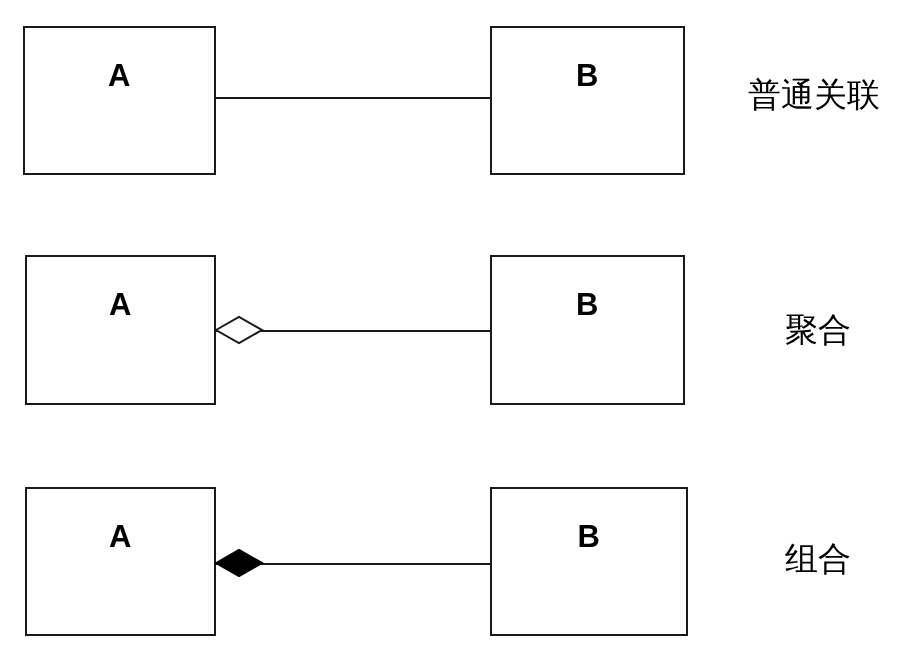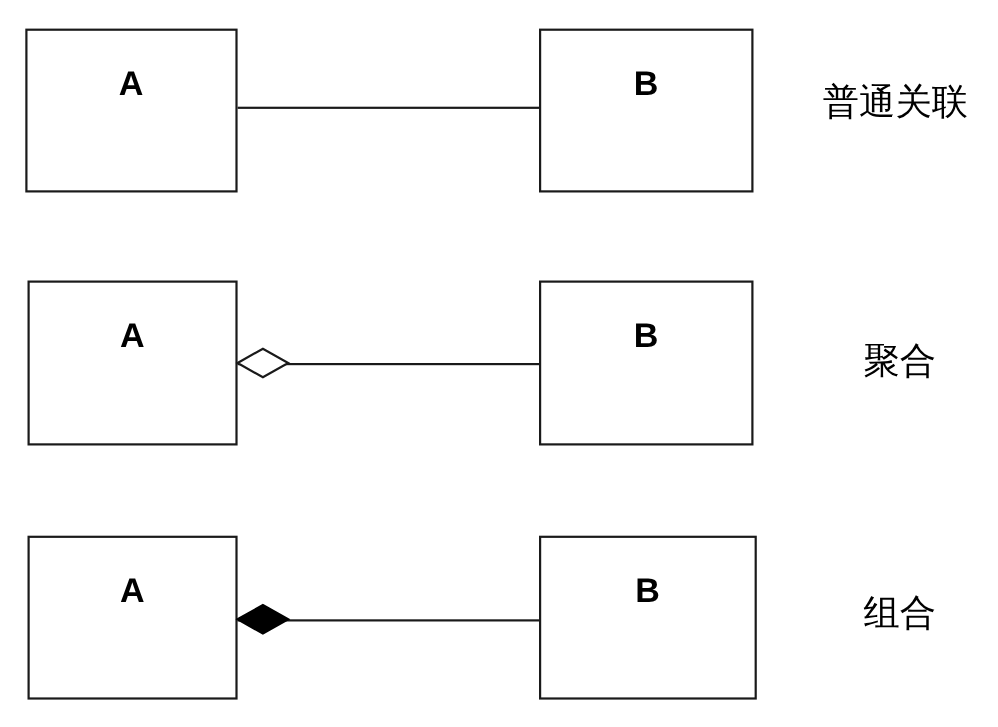--- a/index.html
+++ b/index.html
@@ -43,21 +43,21 @@
   .uml-link {
     position: absolute;
     height: 0;
     border-top: 2px solid #1a1a1a;
   }
   .uml-diamond {
     position: absolute;
   }
   .row-caption {
     position: absolute;
-    font-family: Liberation Serif, serif;
+    font-family: Liberation Sans, sans-serif;
     font-size: 33px;
     line-height: 33px;
     color: #000000;
     white-space: nowrap;
     letter-spacing: 0px;
   }
 </style>
 </head>
 <body>
 

